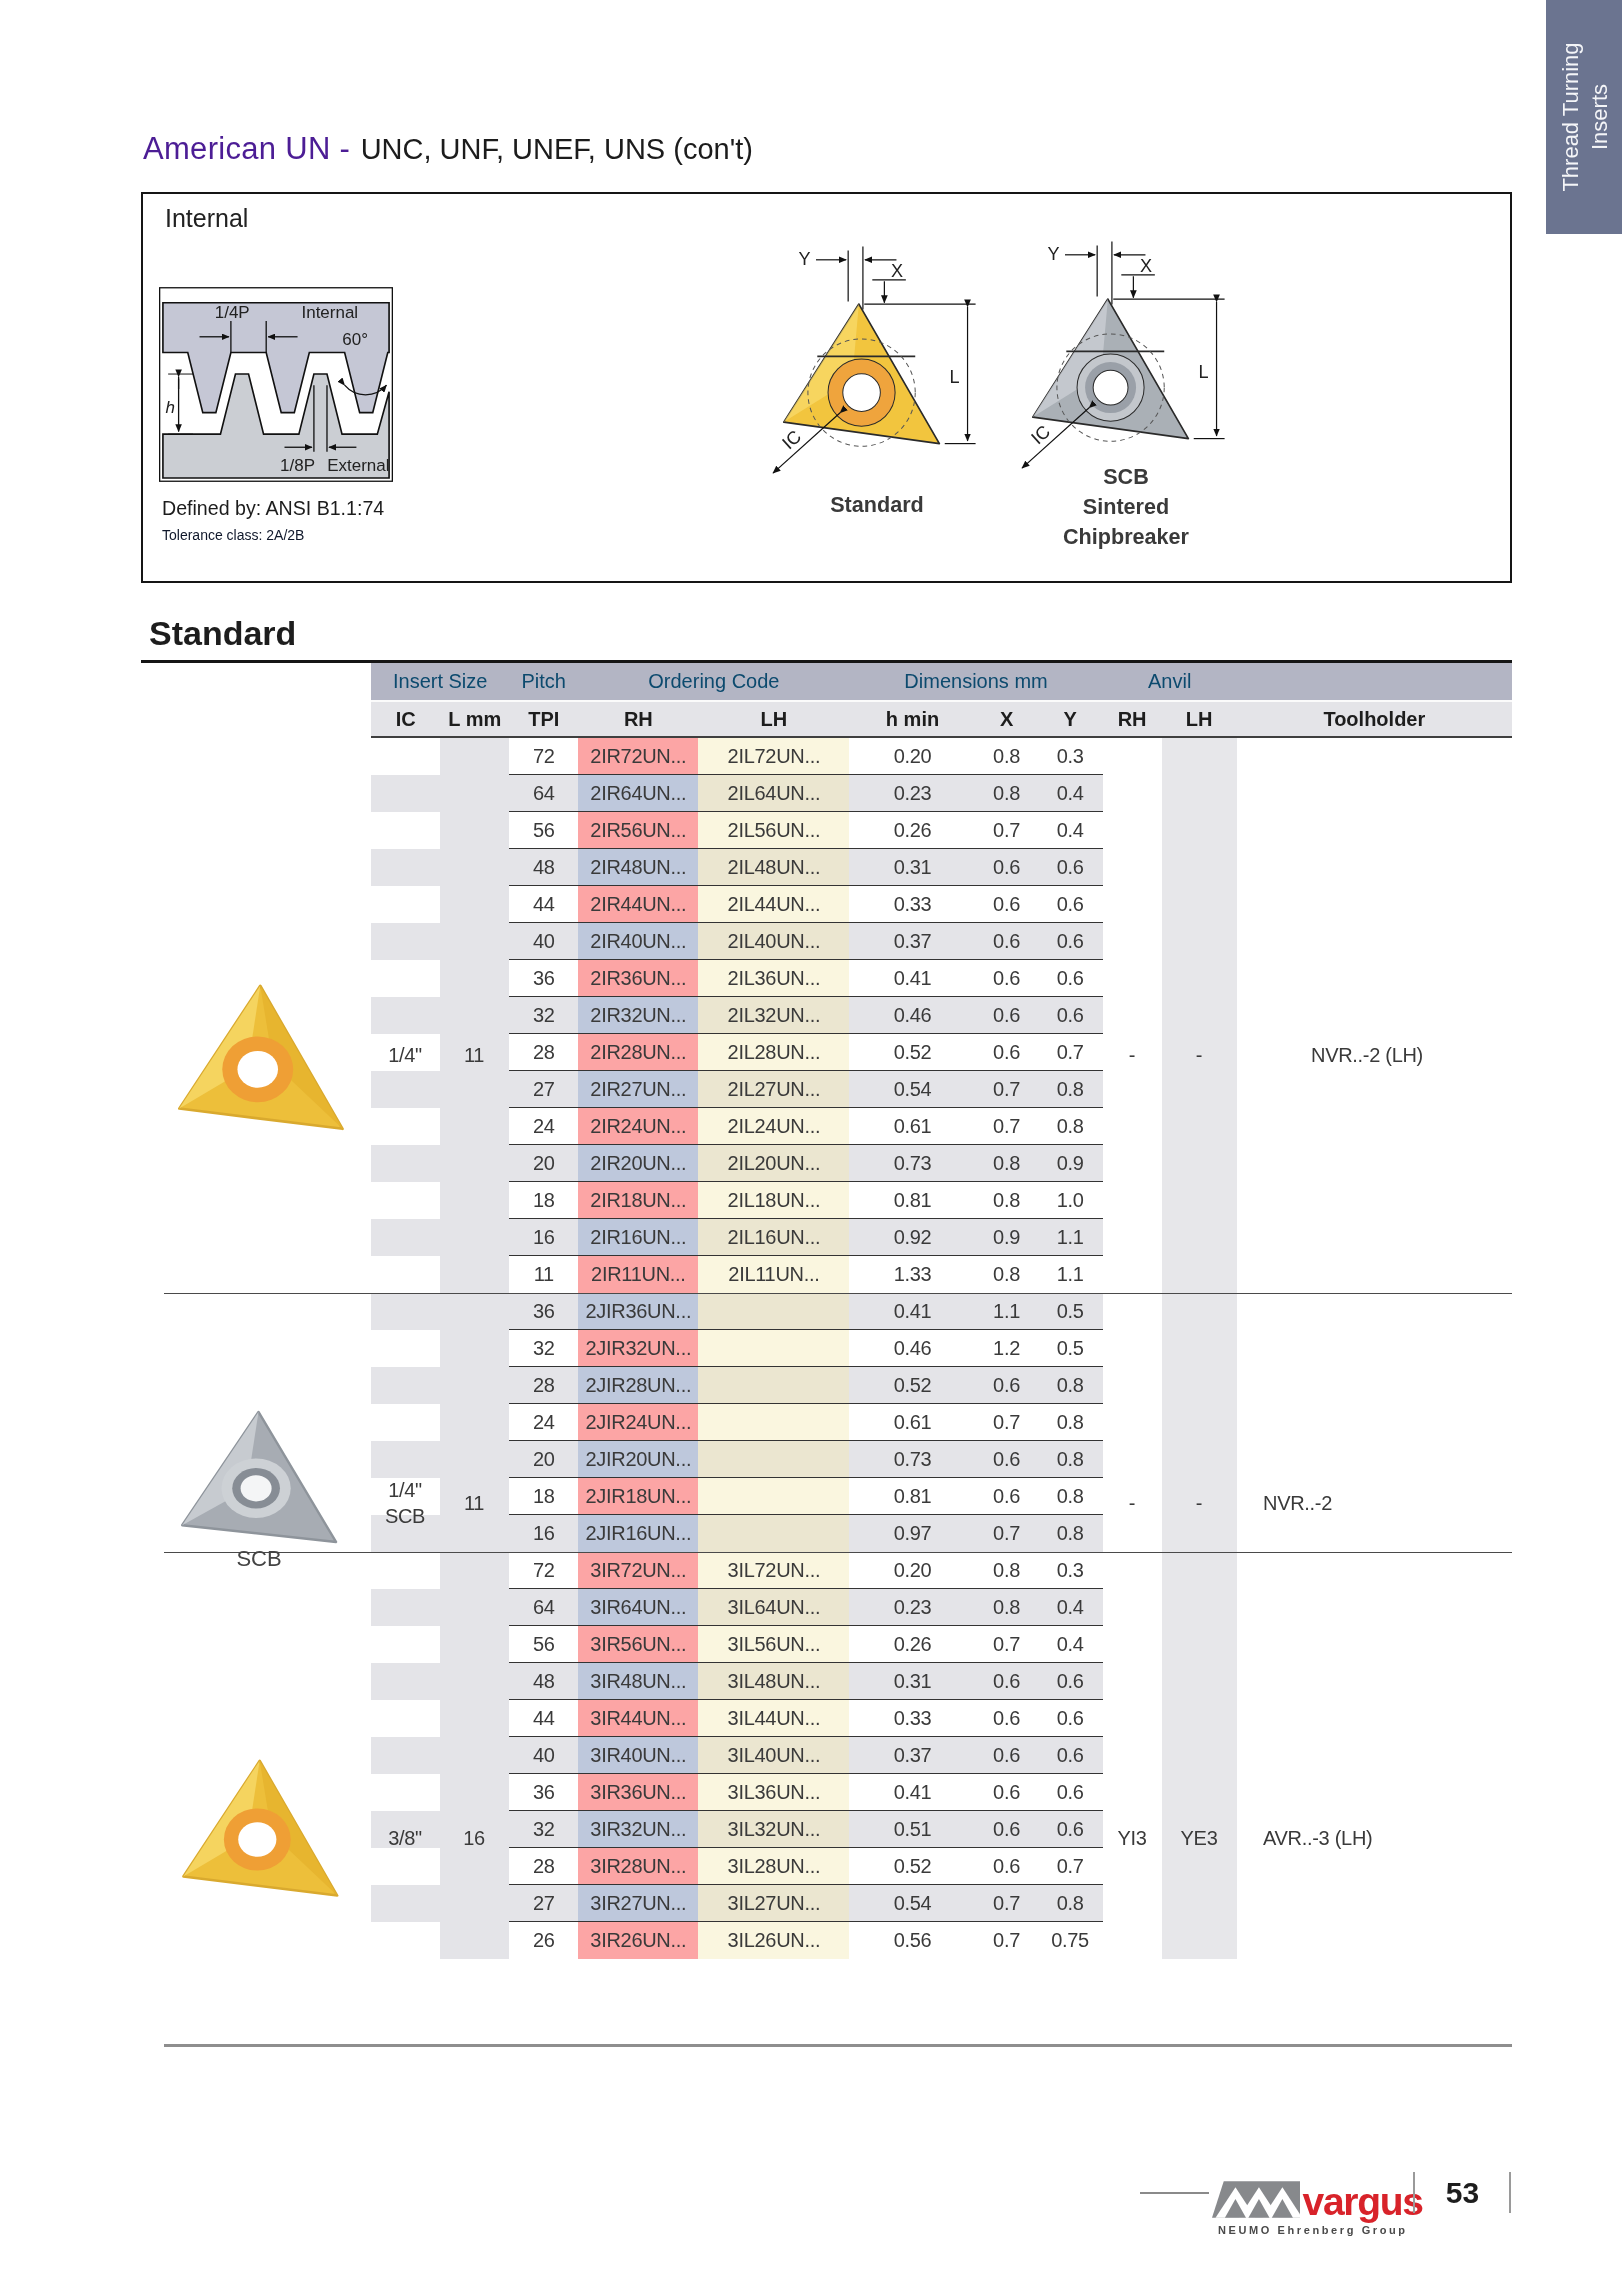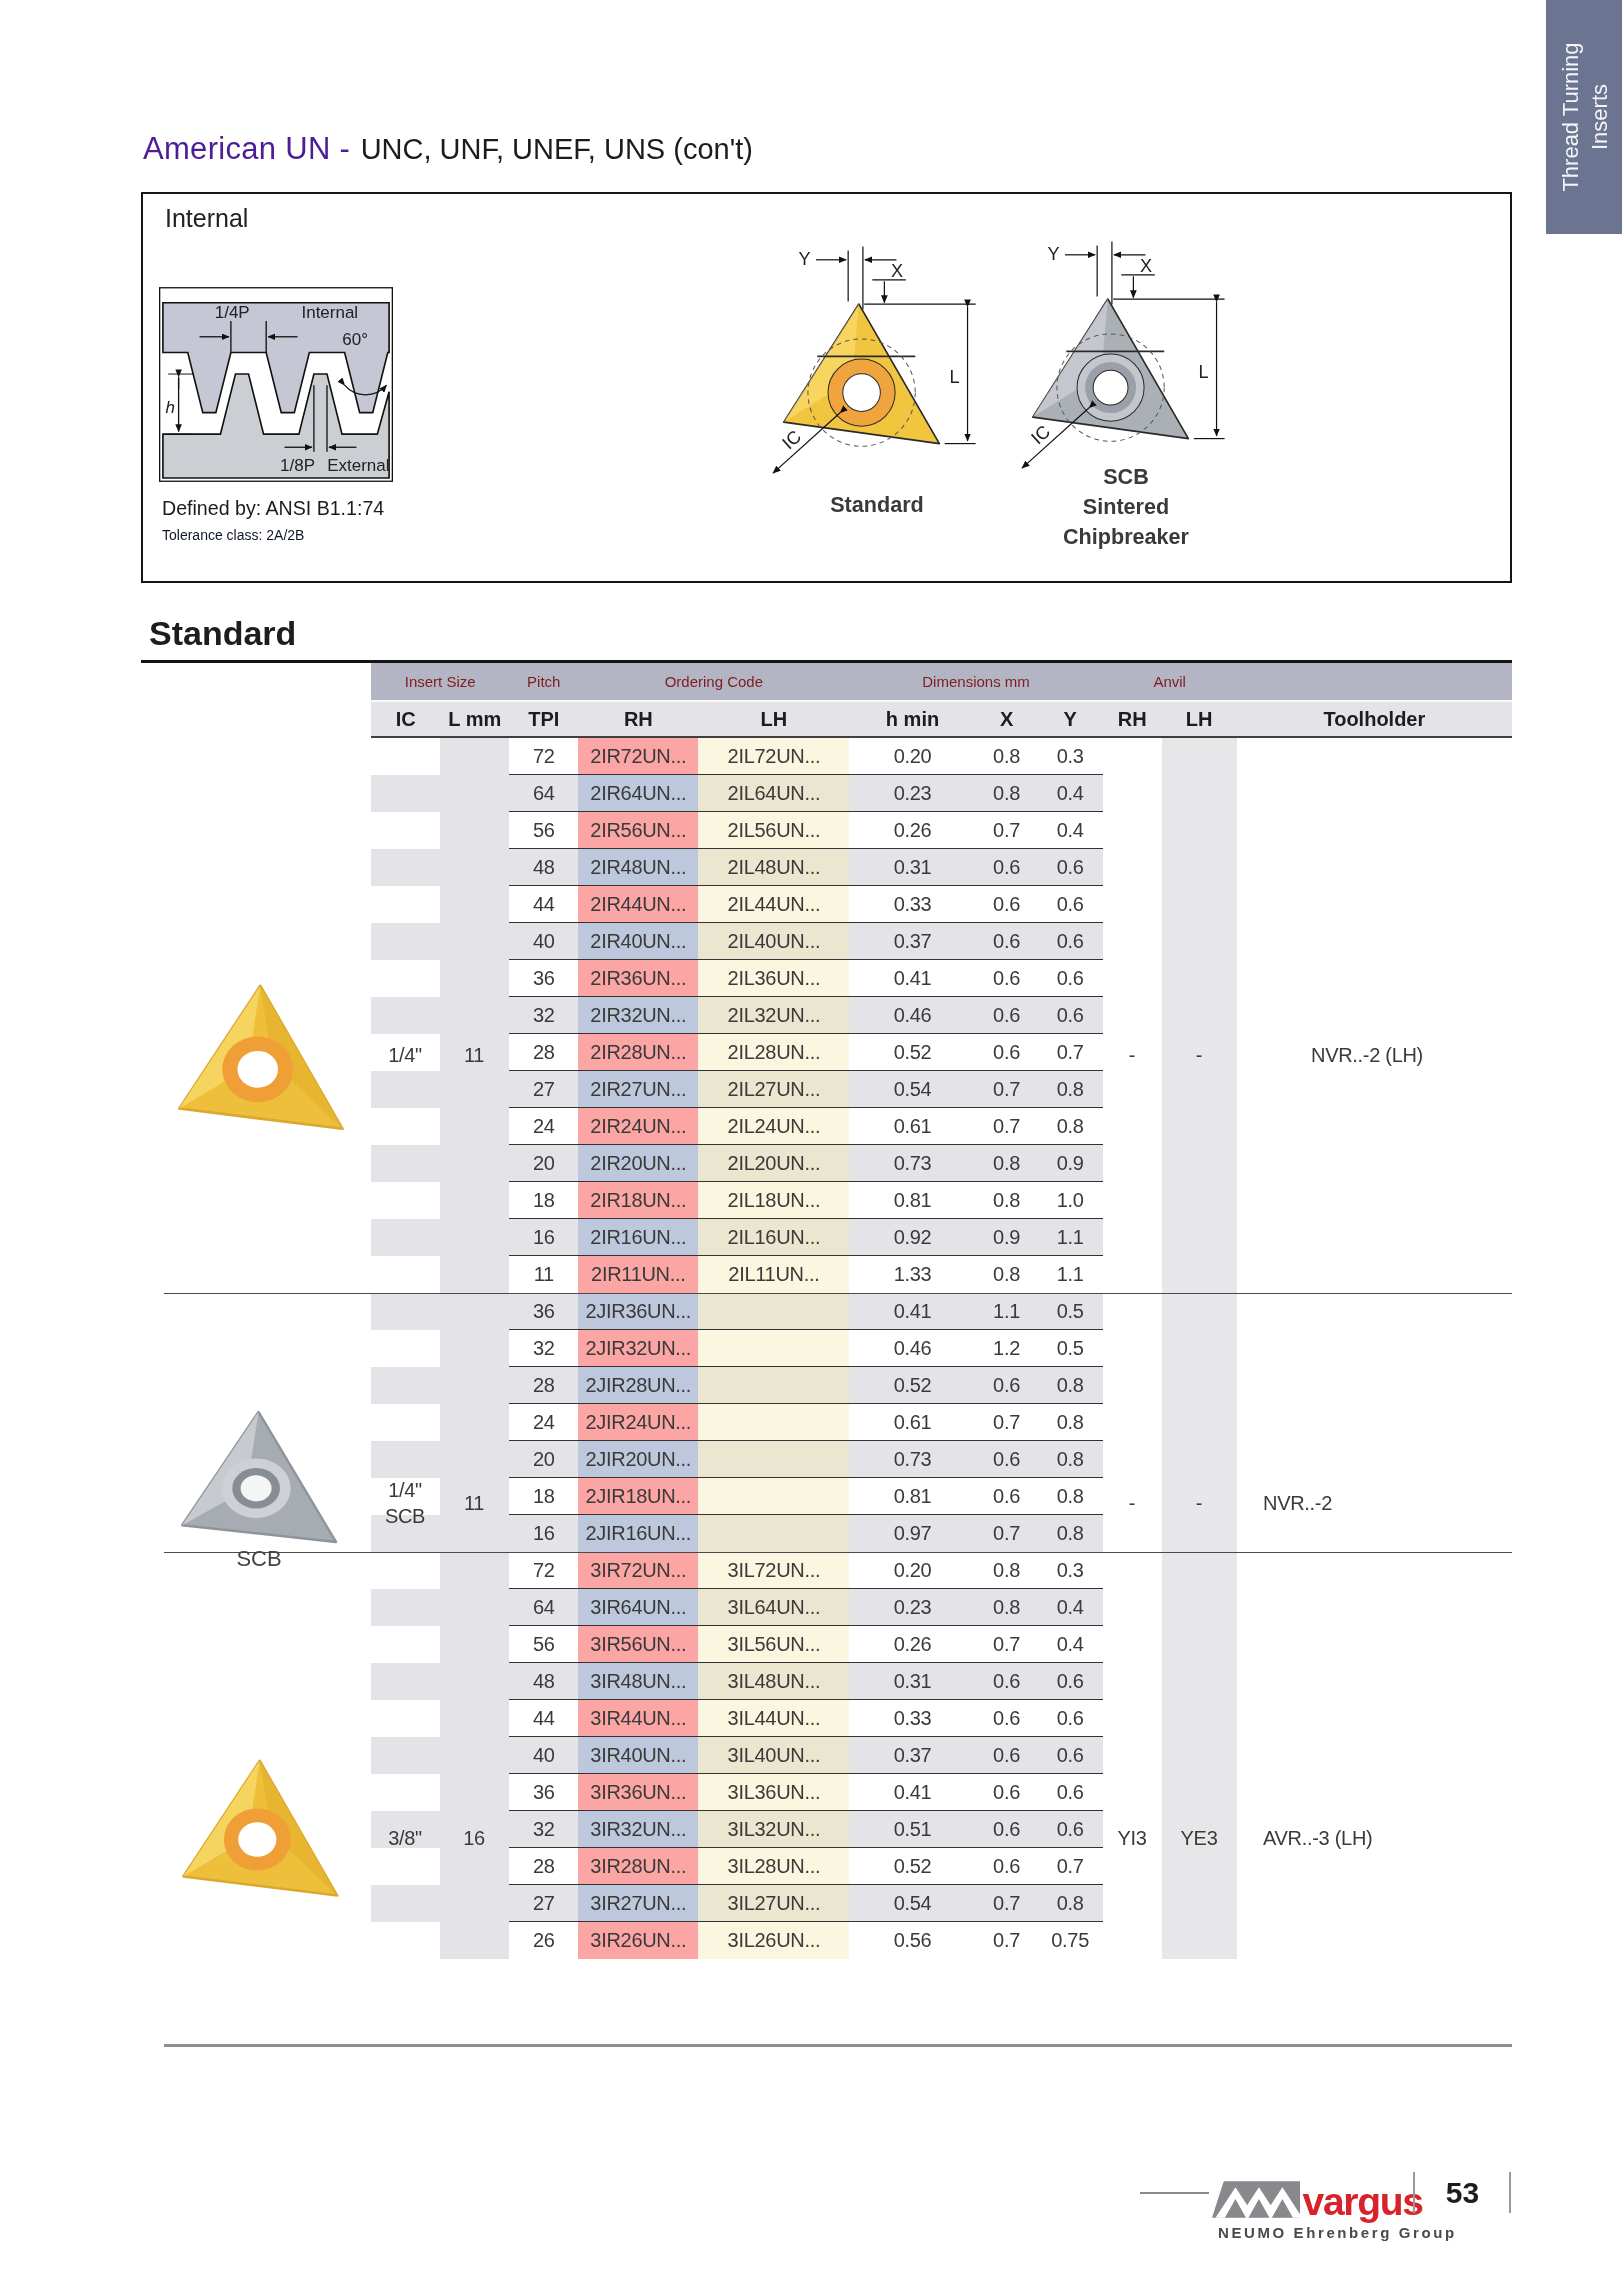--- a/index.html
+++ b/index.html
@@ -31,21 +31,21 @@
   
   #section-heading{left:149px;top:614px;font-size:34px;font-weight:bold;color:#1d1d1d;}
   #table-topline{left:141px;top:660px;width:1371px;height:3.3px;background:#151515;}
   #table-bottomline{left:164px;top:2044px;width:1348px;height:2.6px;background:#8e8e8e;}
 
   
   #data-table{border-collapse:separate;border-spacing:0;table-layout:fixed;width:1348px;
               left:164px;top:663px;}
   #data-table td{box-sizing:border-box;text-align:center;vertical-align:middle;overflow:hidden;}
   tr.gh td{background:#b3b5c4;height:39px;border-bottom:2px solid #fbfbfb;
-           color:#7f1d1d;font-size:15px;font-weight:normal;}
+           color:#0c4a6e;font-size:20px;font-weight:normal;}
   tr.gh td.c-photo{background:#fff;border-bottom:none;}
   tr.sh td{background:#e4e4e8;height:36px;border-bottom:2px solid #3f3f3f;
            color:#1d1d1d;font-size:20px;font-weight:bold;}
   tr.sh td.c-photo{background:#fff;border-bottom:none;}
   tbody td{height:37px;font-size:20px;color:#3a3a3a;letter-spacing:-0.3px;}
   td.c-photo,td.c-arh,td.c-th{background:#fff;}
   .c-lmm{background:#e4e4e8;}
   .c-alh{background:#e7e7ea;}
   tr.even .c-ic,tr.even .c-tpi,tr.even .c-h,tr.even .c-x,tr.even .c-y{background:#ffffff;}
   tr.odd  .c-ic,tr.odd  .c-tpi,tr.odd  .c-h,tr.odd  .c-x,tr.odd  .c-y{background:#e4e4e8;}
@@ -61,21 +61,21 @@
 
   
   .ov{position:absolute;transform:translate(-50%,-50%);font-size:20px;color:#3a3a3a;
       text-align:center;letter-spacing:-0.3px;line-height:26px;white-space:nowrap;}
   .ov-left{transform:translateY(-50%);text-align:left;}
 
   
   #footer-dash{left:1140px;top:2192px;width:69px;height:2px;background:#8a8a8a;}
   #footer-logo{left:1212px;top:2178px;display:flex;align-items:flex-end;}
   #brand-word{font-size:39px;font-weight:bold;color:#d8232a;letter-spacing:-1.3px;line-height:38px;margin-left:2.6px;}
-  #brand-sub{left:1218px;top:2224px;font-size:15px;letter-spacing:2.6px;color:#4a4a4a;font-weight:bold;}
+  #brand-sub{left:1218px;top:2224px;font-size:11px;letter-spacing:2.6px;color:#4a4a4a;font-weight:bold;}
   .pg-bar{width:2px;height:41px;background:#9a9a9a;top:2172px;}
   #page-number{left:1420px;top:2176px;width:85px;text-align:center;font-size:30px;font-weight:bold;color:#1d1d1d;}
 
   svg text{font-family:"Liberation Sans",sans-serif;}
 </style>
 </head>
 <body>
 
 <div id="page">
 

